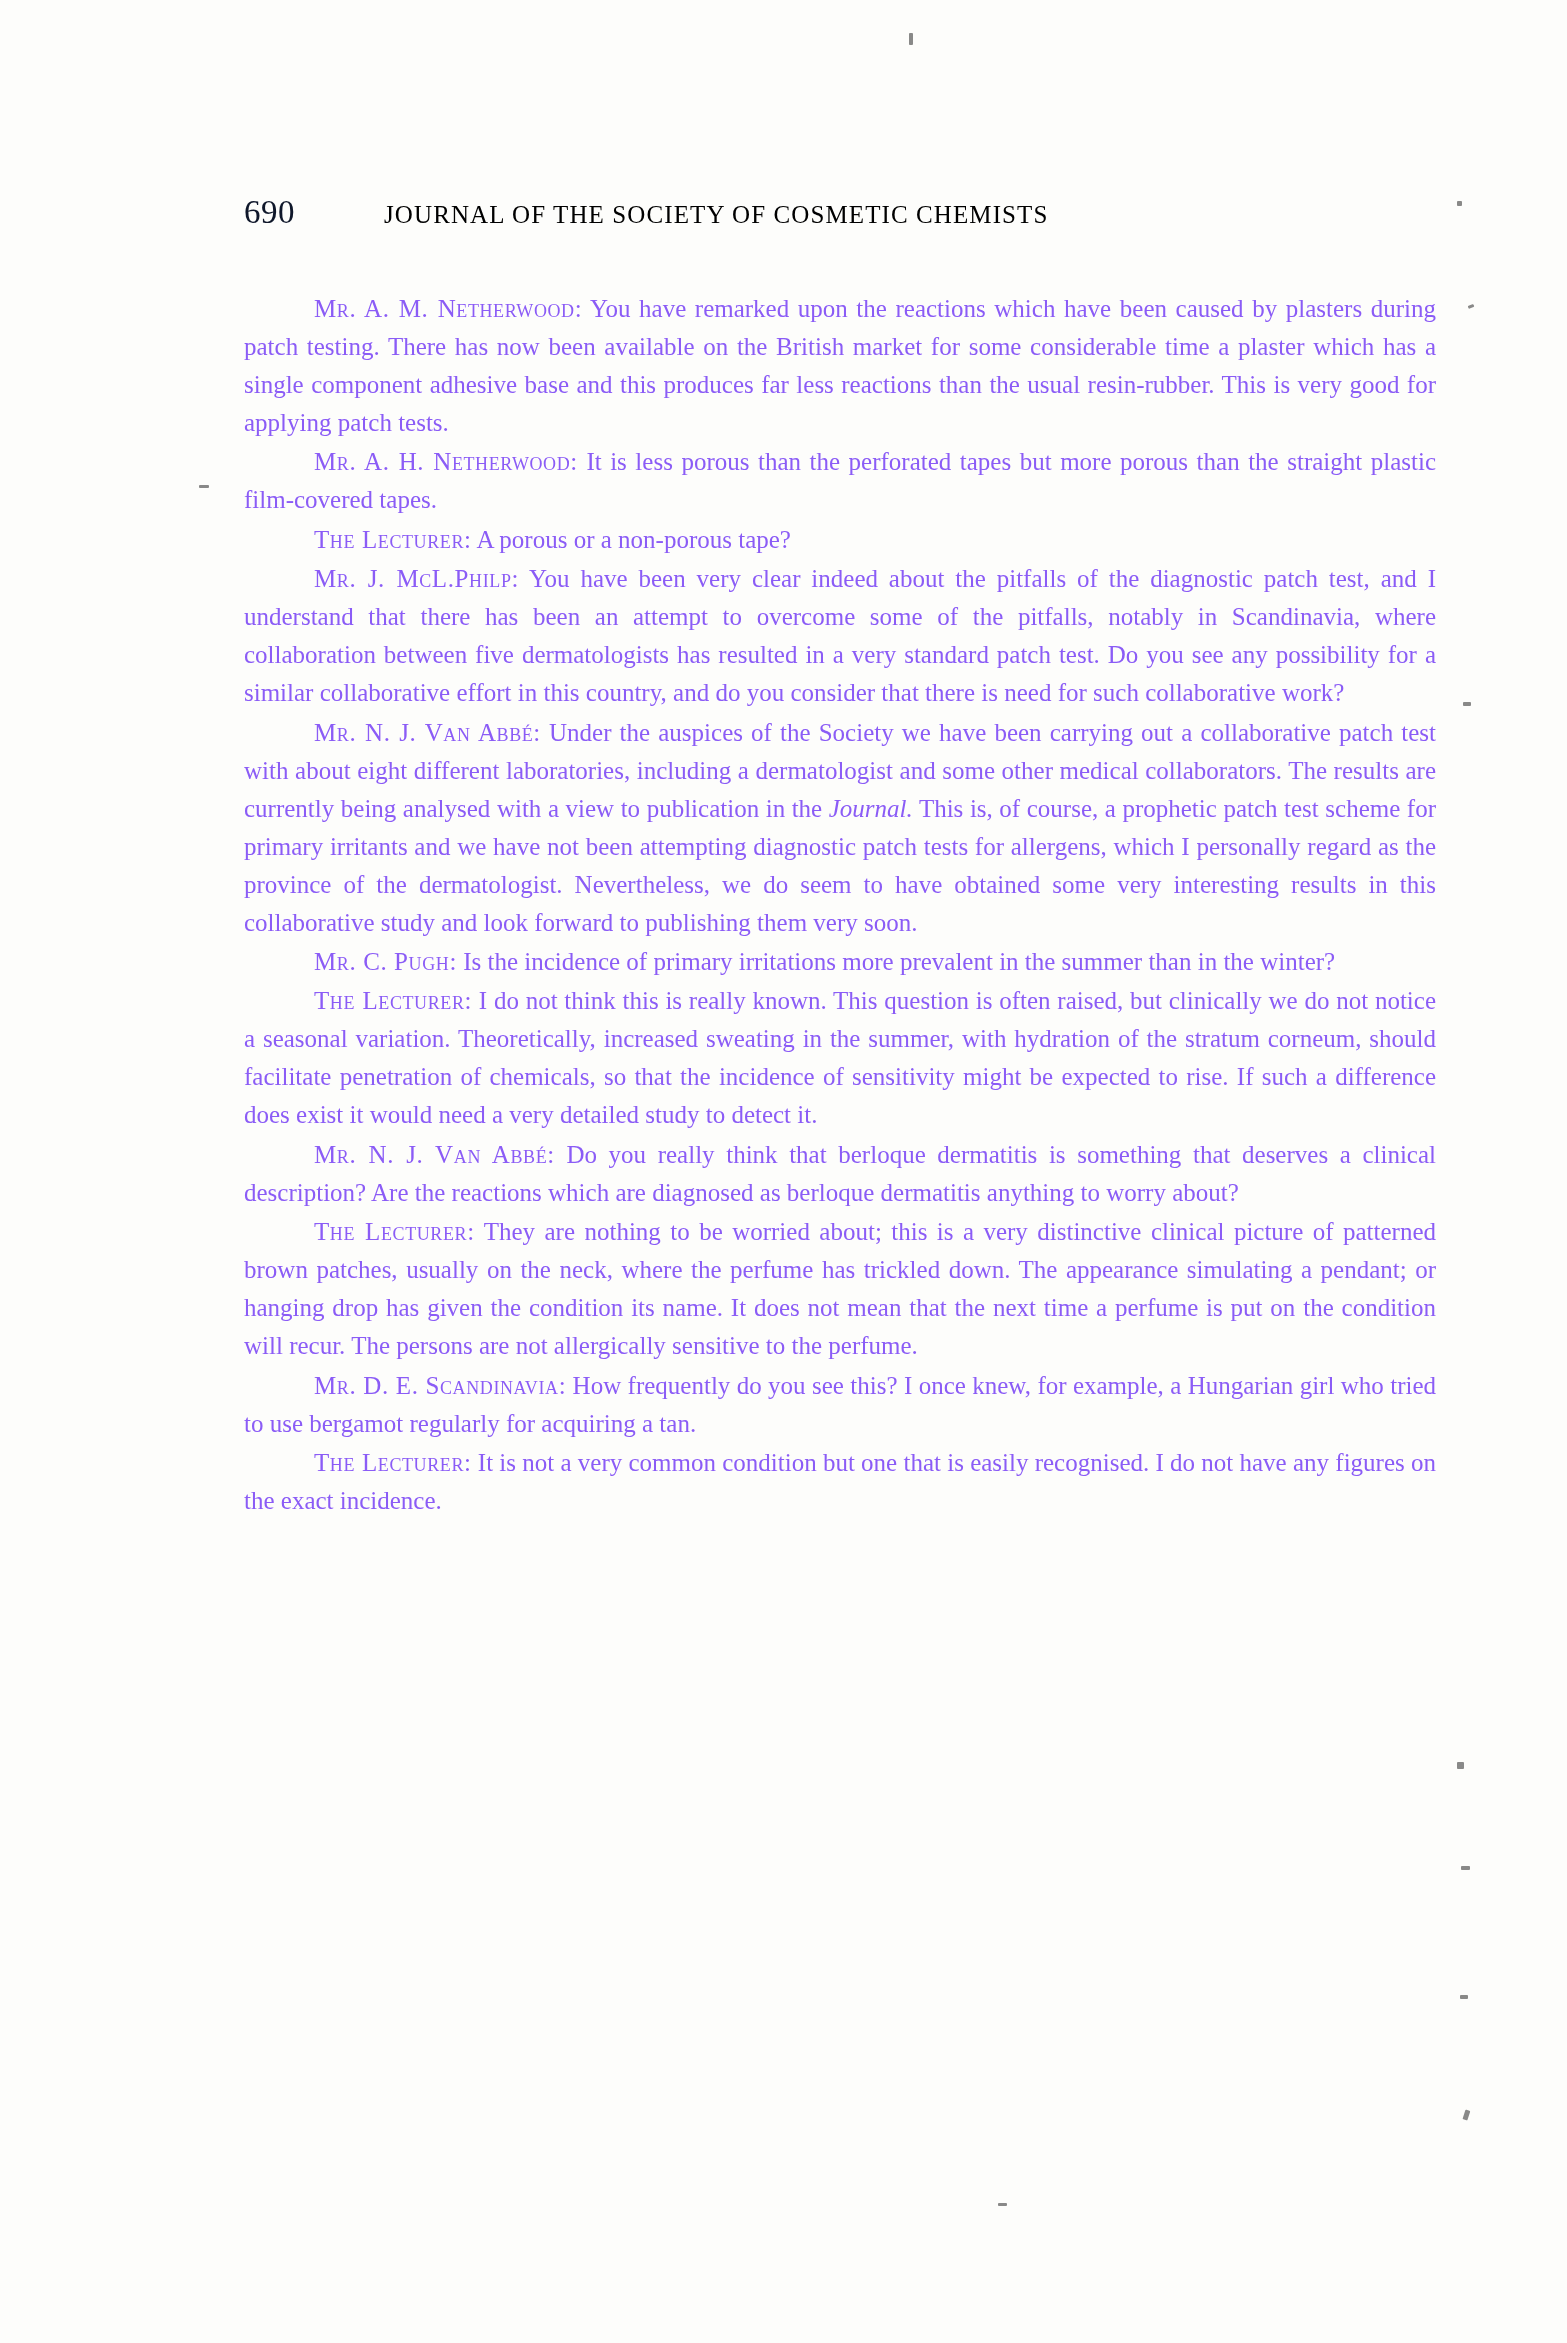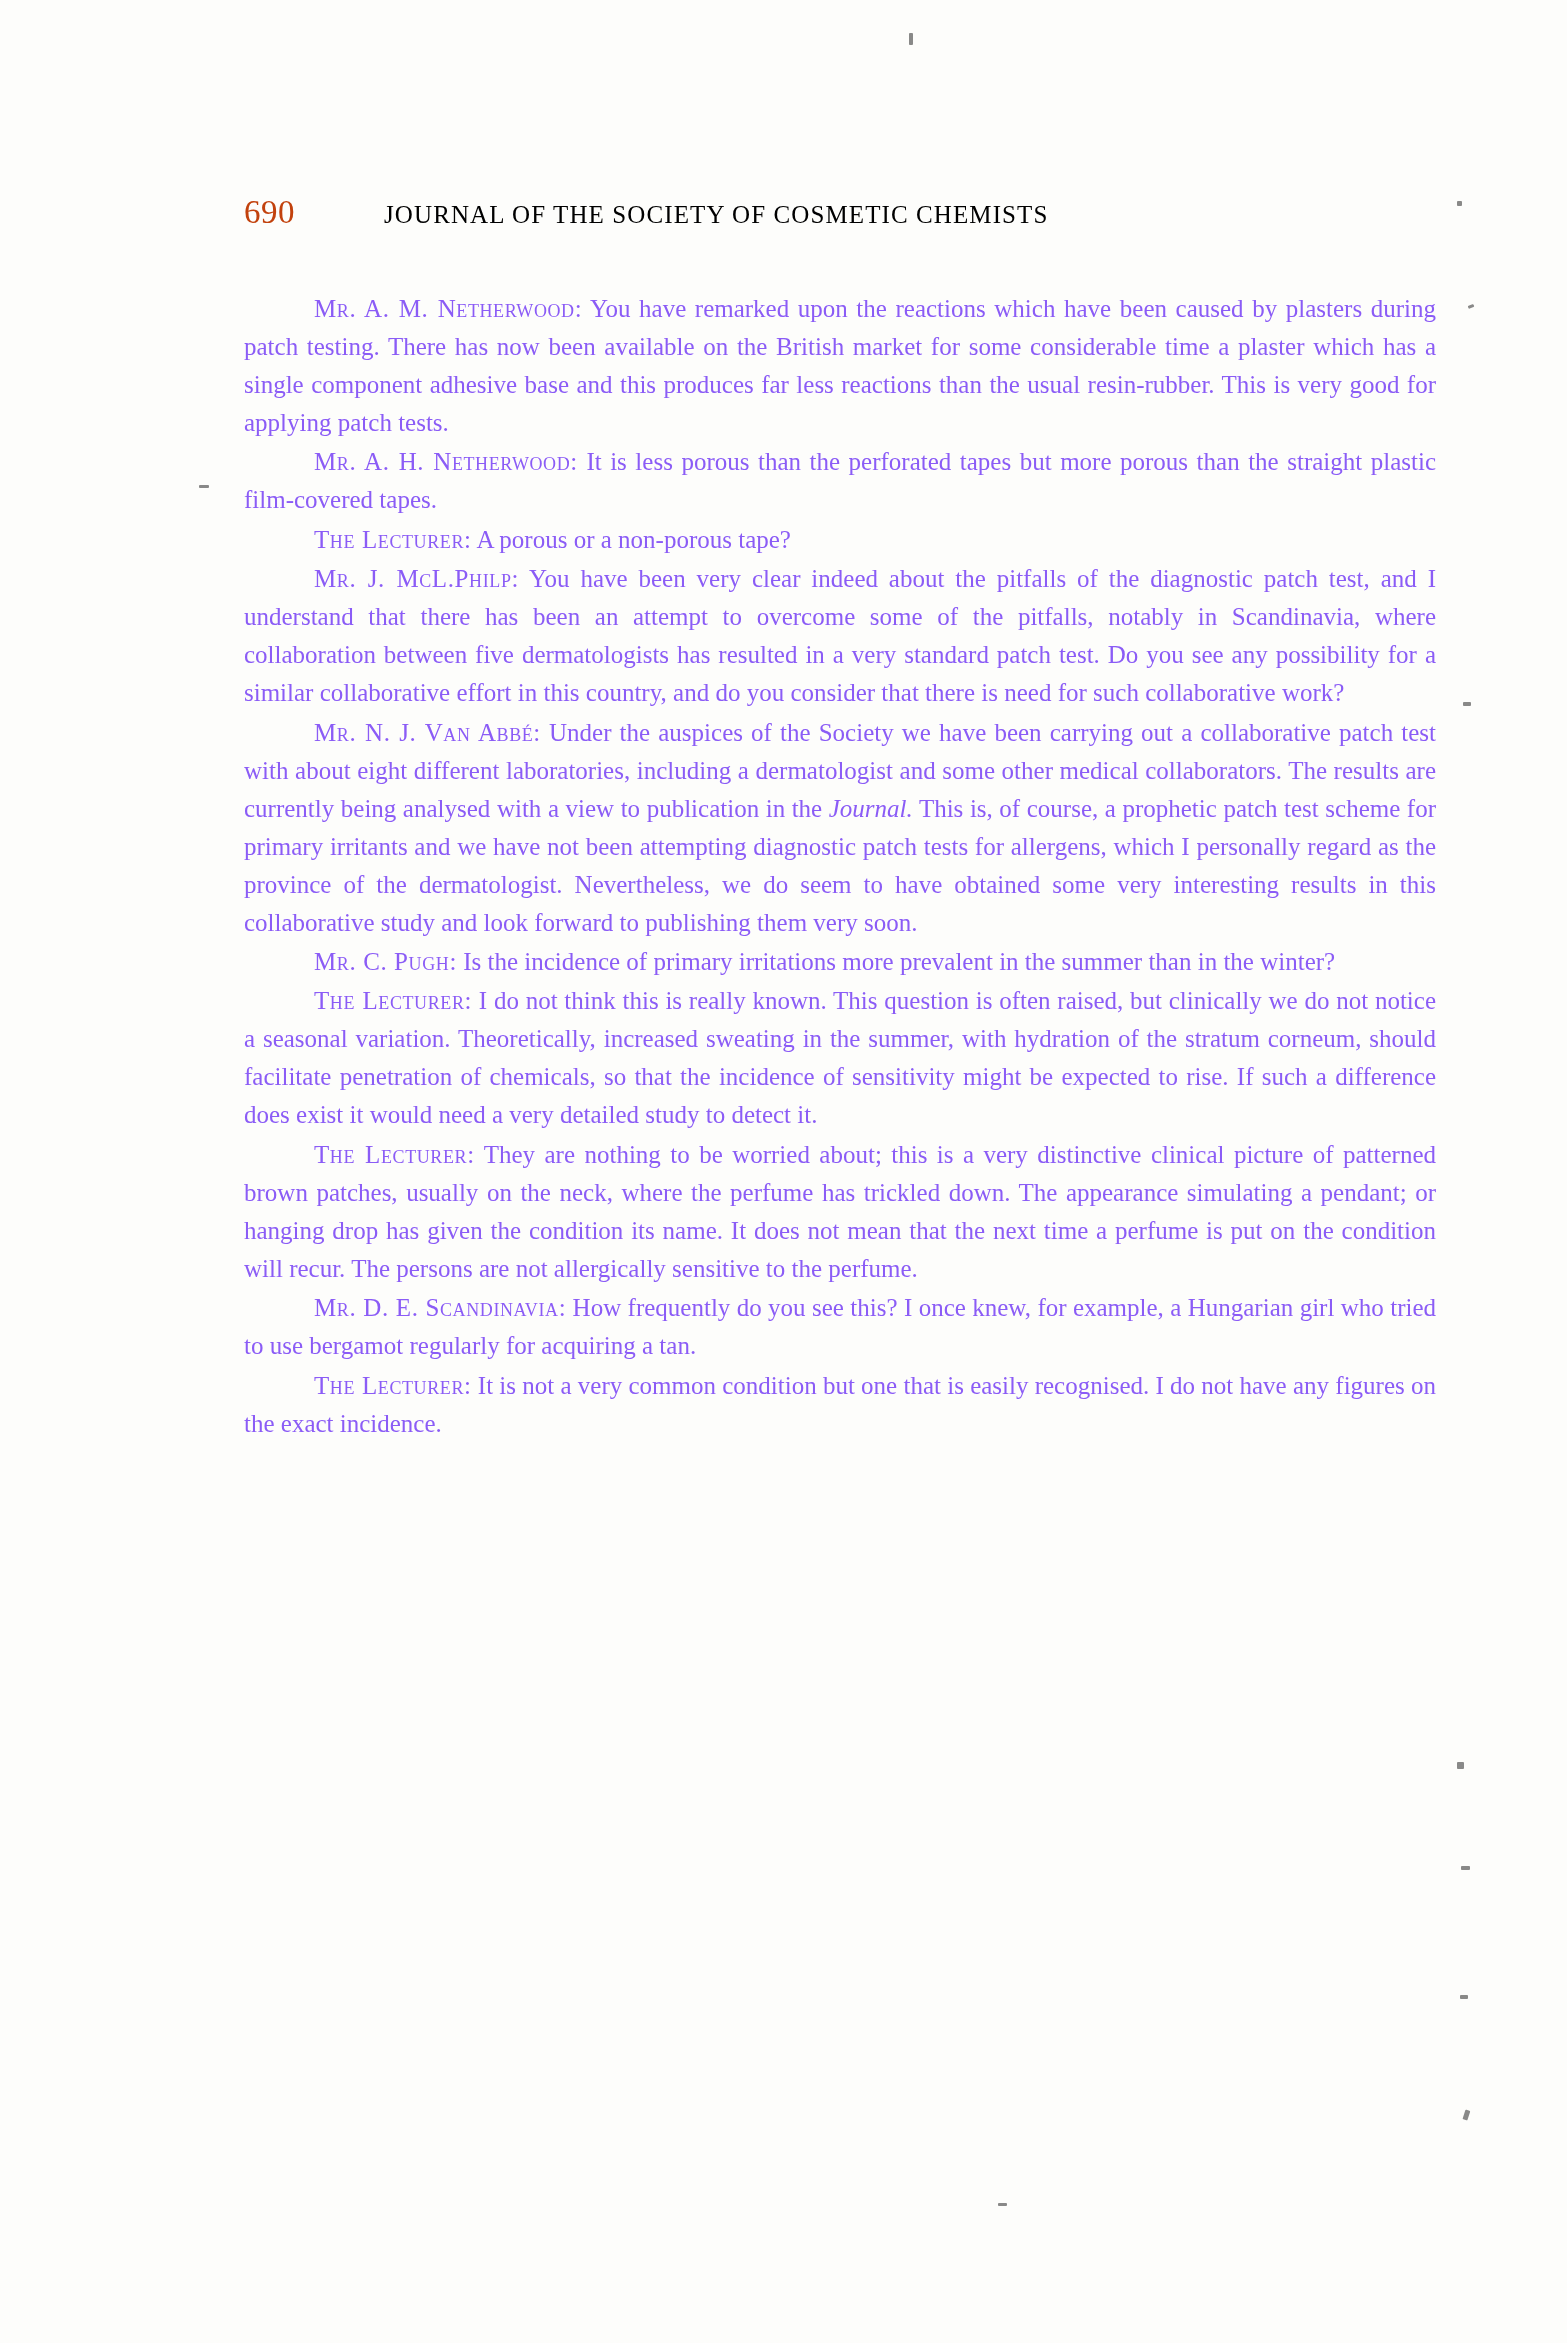--- a/index.html
+++ b/index.html
@@ -29,21 +29,21 @@
   .header-row {
     display: flex;
     align-items: baseline;
     margin-bottom: 59px;
   }
   .folio {
     font-size: 33px;
     letter-spacing: 0.5px;
     width: 140px;
     flex: 0 0 140px;
-    color: #c2410c;
+    color: #0f172a;
   }
   .running-title {
     font-size: 25px;
     letter-spacing: 1.1px;
     color: #000000;
     white-space: nowrap;
   }
   .para {
     font-size: 25px;
     line-height: 38px;
@@ -123,20 +123,23 @@
     </p>
 
     <p class="para">
       <span class="speaker">Mr. C. Pugh:</span><span> Is the incidence of primary irritations more prevalent in the summer than in the winter?</span>
     </p>
 
     <p class="para">
       <span class="speaker">The Lecturer:</span><span> I do not think this is really known. This question is often raised, but clinically we do not notice a seasonal variation. Theoretically, increased sweating in the summer, with hydration of the stratum corneum, should facilitate penetration of chemicals, so that the incidence of sensitivity might be expected to rise. If such a difference does exist it would need a very detailed study to detect it.</span>
     </p>
 
+    <p class="para">
+      <span class="speaker">Mr. N. J. Van Abbé:</span><span> Do you really think that berloque dermatitis is something that deserves a clinical description? Are the reactions which are diagnosed as berloque dermatitis anything to worry about?</span>
+    </p>
 
     <p class="para">
       <span class="speaker">The Lecturer:</span><span> They are nothing to be worried about; this is a very distinctive clinical picture of patterned brown patches, usually on the neck, where the perfume has trickled down. The appearance simulating a pendant; or hanging drop has given the condition its name. It does not mean that the next time a perfume is put on the condition will recur. The persons are not allergically sensitive to the perfume.</span>
     </p>
 
     <p class="para">
       <span class="speaker">Mr. D. E. Scandinavia:</span><span> How frequently do you see this? I once knew, for example, a Hungarian girl who tried to use bergamot regularly for acquiring a tan.</span>
     </p>
 
     <p class="para">

